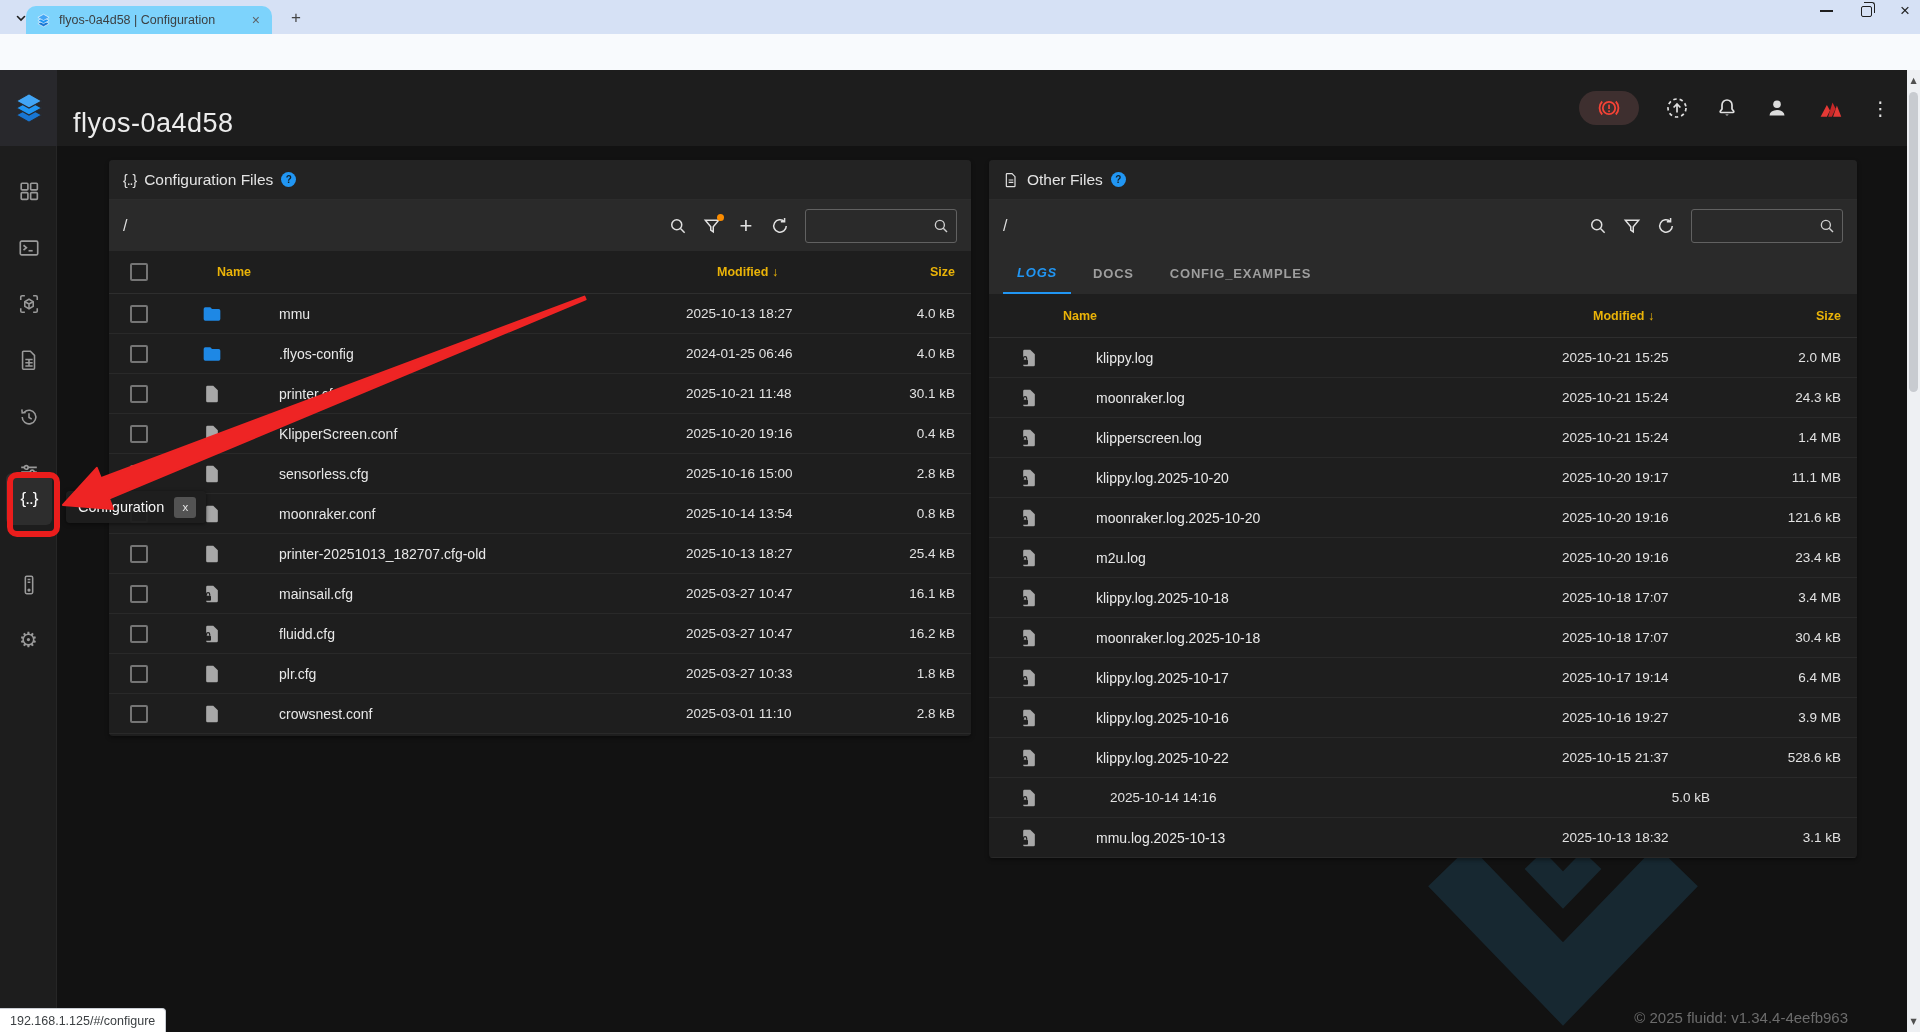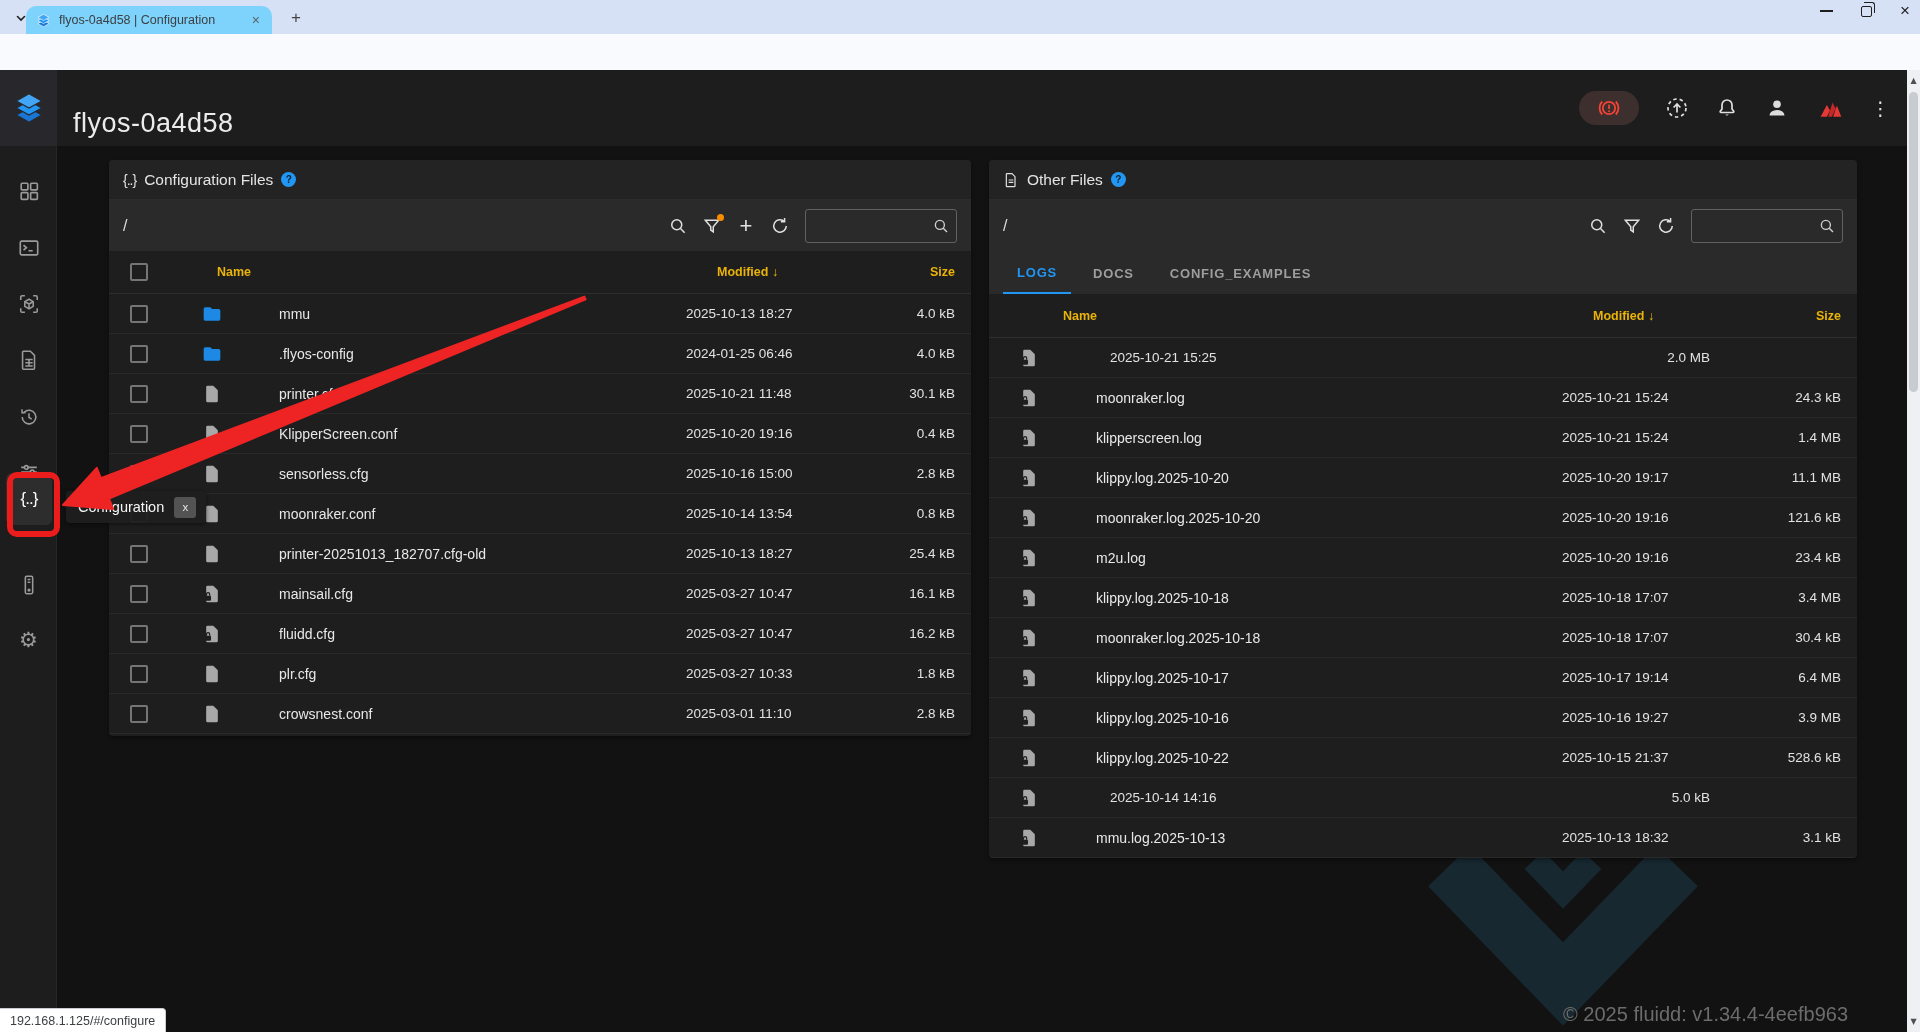--- a/index.html
+++ b/index.html
@@ -61,40 +61,40 @@
   .toolbar .path { font-size:16px; color:#dddddd; flex:1; }
   .tool-ic { width:34px; height:34px; display:flex; align-items:center; justify-content:center; position:relative; }
   .tool-ic .dot { position:absolute; right:5px; top:5px; width:7px; height:7px; border-radius:50%; background:#fb8c00; }
   .plus-txt { font-size:22px; color:#e0e0e0; line-height:20px; }
   .searchbox { position:relative; margin-left:8px; }
   .searchbox input { width:152px; height:34px; background:transparent; border:1px solid #616161; border-radius:3px; color:#e0e0e0; font-size:14px; padding:0 30px 0 10px; outline:none; }
   .searchbox .mag { position:absolute; right:7px; top:8px; }
 
   .tabsrow { height:43px; background:#2a2a2a; display:flex; align-items:flex-end; padding-left:14px; gap:8px; }
   .ftab { font-size:13px; font-weight:bold; letter-spacing:.8px; color:#9e9e9e; padding:0 14px; height:41px; display:flex; align-items:center; }
-  .ftab.active { color:#2196f3; border-bottom:2px solid #2196f3; }
+  .ftab.active { color:#2196f3; border-bottom:2px solid #2196f3;font-style:italic; }
 
   .thead { display:grid; align-items:center; border-bottom:1px solid #2e2e2e; }
   .thead span { font-size:12.5px; font-weight:bold; color:#eab308; }
   .row { display:grid; align-items:center; height:40px; border-bottom:1px solid #292929;gap:31px; }
   .cfg-grid  { grid-template-columns:44px 40px 1fr 178px 90px; padding:0 16px 0 8px; }
   .logs-grid { grid-template-columns:40px 1fr 178px 100px; padding:0 16px 0 20px; }
   .cell-name { font-size:14px; color:#e8e8e8; padding-left:16px; white-space:nowrap; overflow:hidden; }
   .cell-mod  { font-size:13.5px; color:#e2e2e2; padding-left:30px; white-space:nowrap; }
   .cell-size { font-size:13.5px; color:#e2e2e2; text-align:right; white-space:nowrap; }
   .checkbox { width:18px; height:18px; border:2px solid #757575; border-radius:2px; display:block; margin:0 auto; }
   .cell-check { display:flex; justify-content:center; }
   .cell-icon { display:flex; justify-content:center; }
   .icon-folder, .icon-file { display:none; }
   .row[data-type="folder"] .icon-folder { display:block; }
   .row[data-type="file"] .icon-file, .row[data-type="file-locked"] .icon-file { display:block; }
   .icon-file .lock { display:none; }
   .row[data-type="file-locked"] .icon-file .lock { display:block; }
 
-  .footer-txt { position:absolute; right:72px; bottom:6px; font-size:20px; color:#6c6c6c; }
+  .footer-txt { position:absolute; right:72px; bottom:6px; font-size:15px; color:#6c6c6c; }
 
   
   .anno-box { position:absolute; left:7px; top:472px; width:53px; height:65px; border:6px solid #ea1d1c; border-radius:10px; z-index:60; }
   .anno-arrow { position:absolute; left:0; top:0; z-index:65; pointer-events:none; }
   .tooltip { position:absolute; left:66px; top:491px; height:32px; background:rgba(30,30,30,.96); border-radius:4px; display:flex; align-items:center; padding:0 10px 0 12px; z-index:55; box-shadow:0 1px 4px rgba(0,0,0,.5); }
   .tooltip .lbl { font-size:14.5px; color:#f5f5f5; }
   .tooltip .key { margin-left:10px; width:22px; height:21px; background:#535353; border-radius:3px; color:#e6e6e6; font-size:11.5px; display:flex; align-items:center; justify-content:center; }
   .watermark { position:absolute; right:0; bottom:0; z-index:0; }
 </style>
 </head>
@@ -559,20 +559,21 @@
   <div class="row logs-grid" data-type="file-locked">
     <span class="cell-icon">
       <svg class="icon-file" width="20" height="20" viewBox="0 0 24 24">
         <path d="M13.5 2 H6.5 A1.5 1.5 0 0 0 5 3.5 v17 A1.5 1.5 0 0 0 6.5 22 h11 a1.5 1.5 0 0 0 1.5 -1.5 V7.5 L13.5 2 z" fill="#a8a8a8"></path>
         <g class="lock">
           <rect x="3.8" y="14" width="7" height="6" rx="1.2" fill="#1e1e1e"></rect>
           <path d="M5.4 14 v-1.7 a1.9 1.9 0 0 1 3.8 0 V14" fill="none" stroke="#1e1e1e" stroke-width="1.5"></path>
         </g>
       </svg>
     </span>
+    <span class="cell-name">klippy.log</span>
     <span class="cell-mod">2025-10-21 15:25</span>
     <span class="cell-size">2.0 MB</span>
   </div>
 
   <div class="row logs-grid" data-type="file-locked">
     <span class="cell-icon">
       <svg class="icon-file" width="20" height="20" viewBox="0 0 24 24">
         <path d="M13.5 2 H6.5 A1.5 1.5 0 0 0 5 3.5 v17 A1.5 1.5 0 0 0 6.5 22 h11 a1.5 1.5 0 0 0 1.5 -1.5 V7.5 L13.5 2 z" fill="#a8a8a8"></path>
         <g class="lock">
           <rect x="3.8" y="14" width="7" height="6" rx="1.2" fill="#1e1e1e"></rect>

